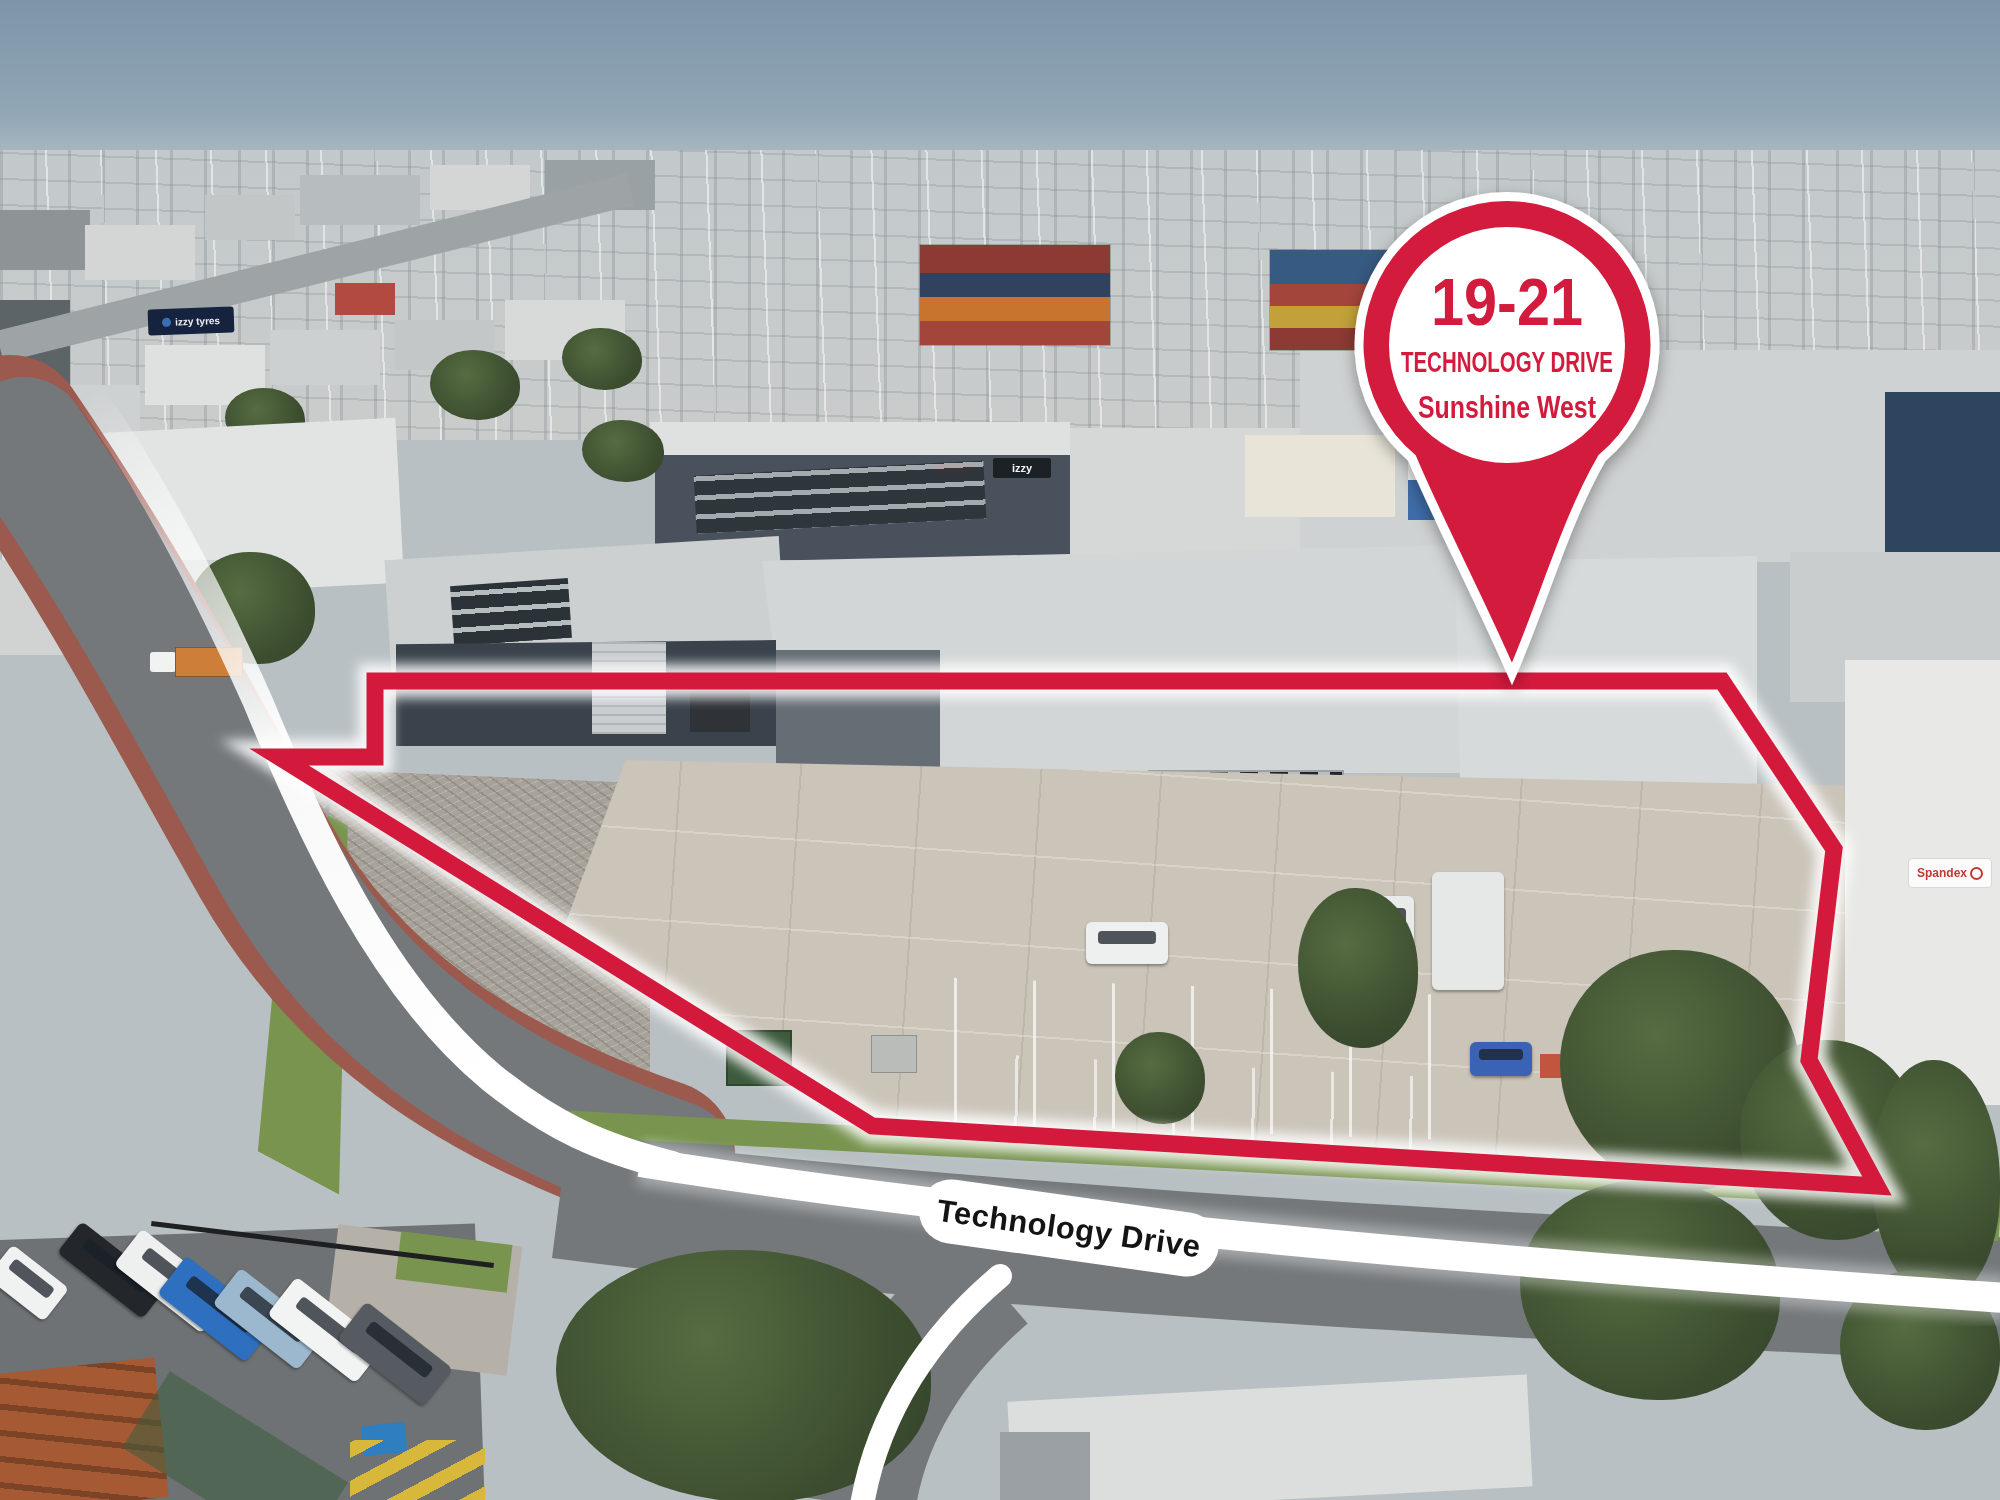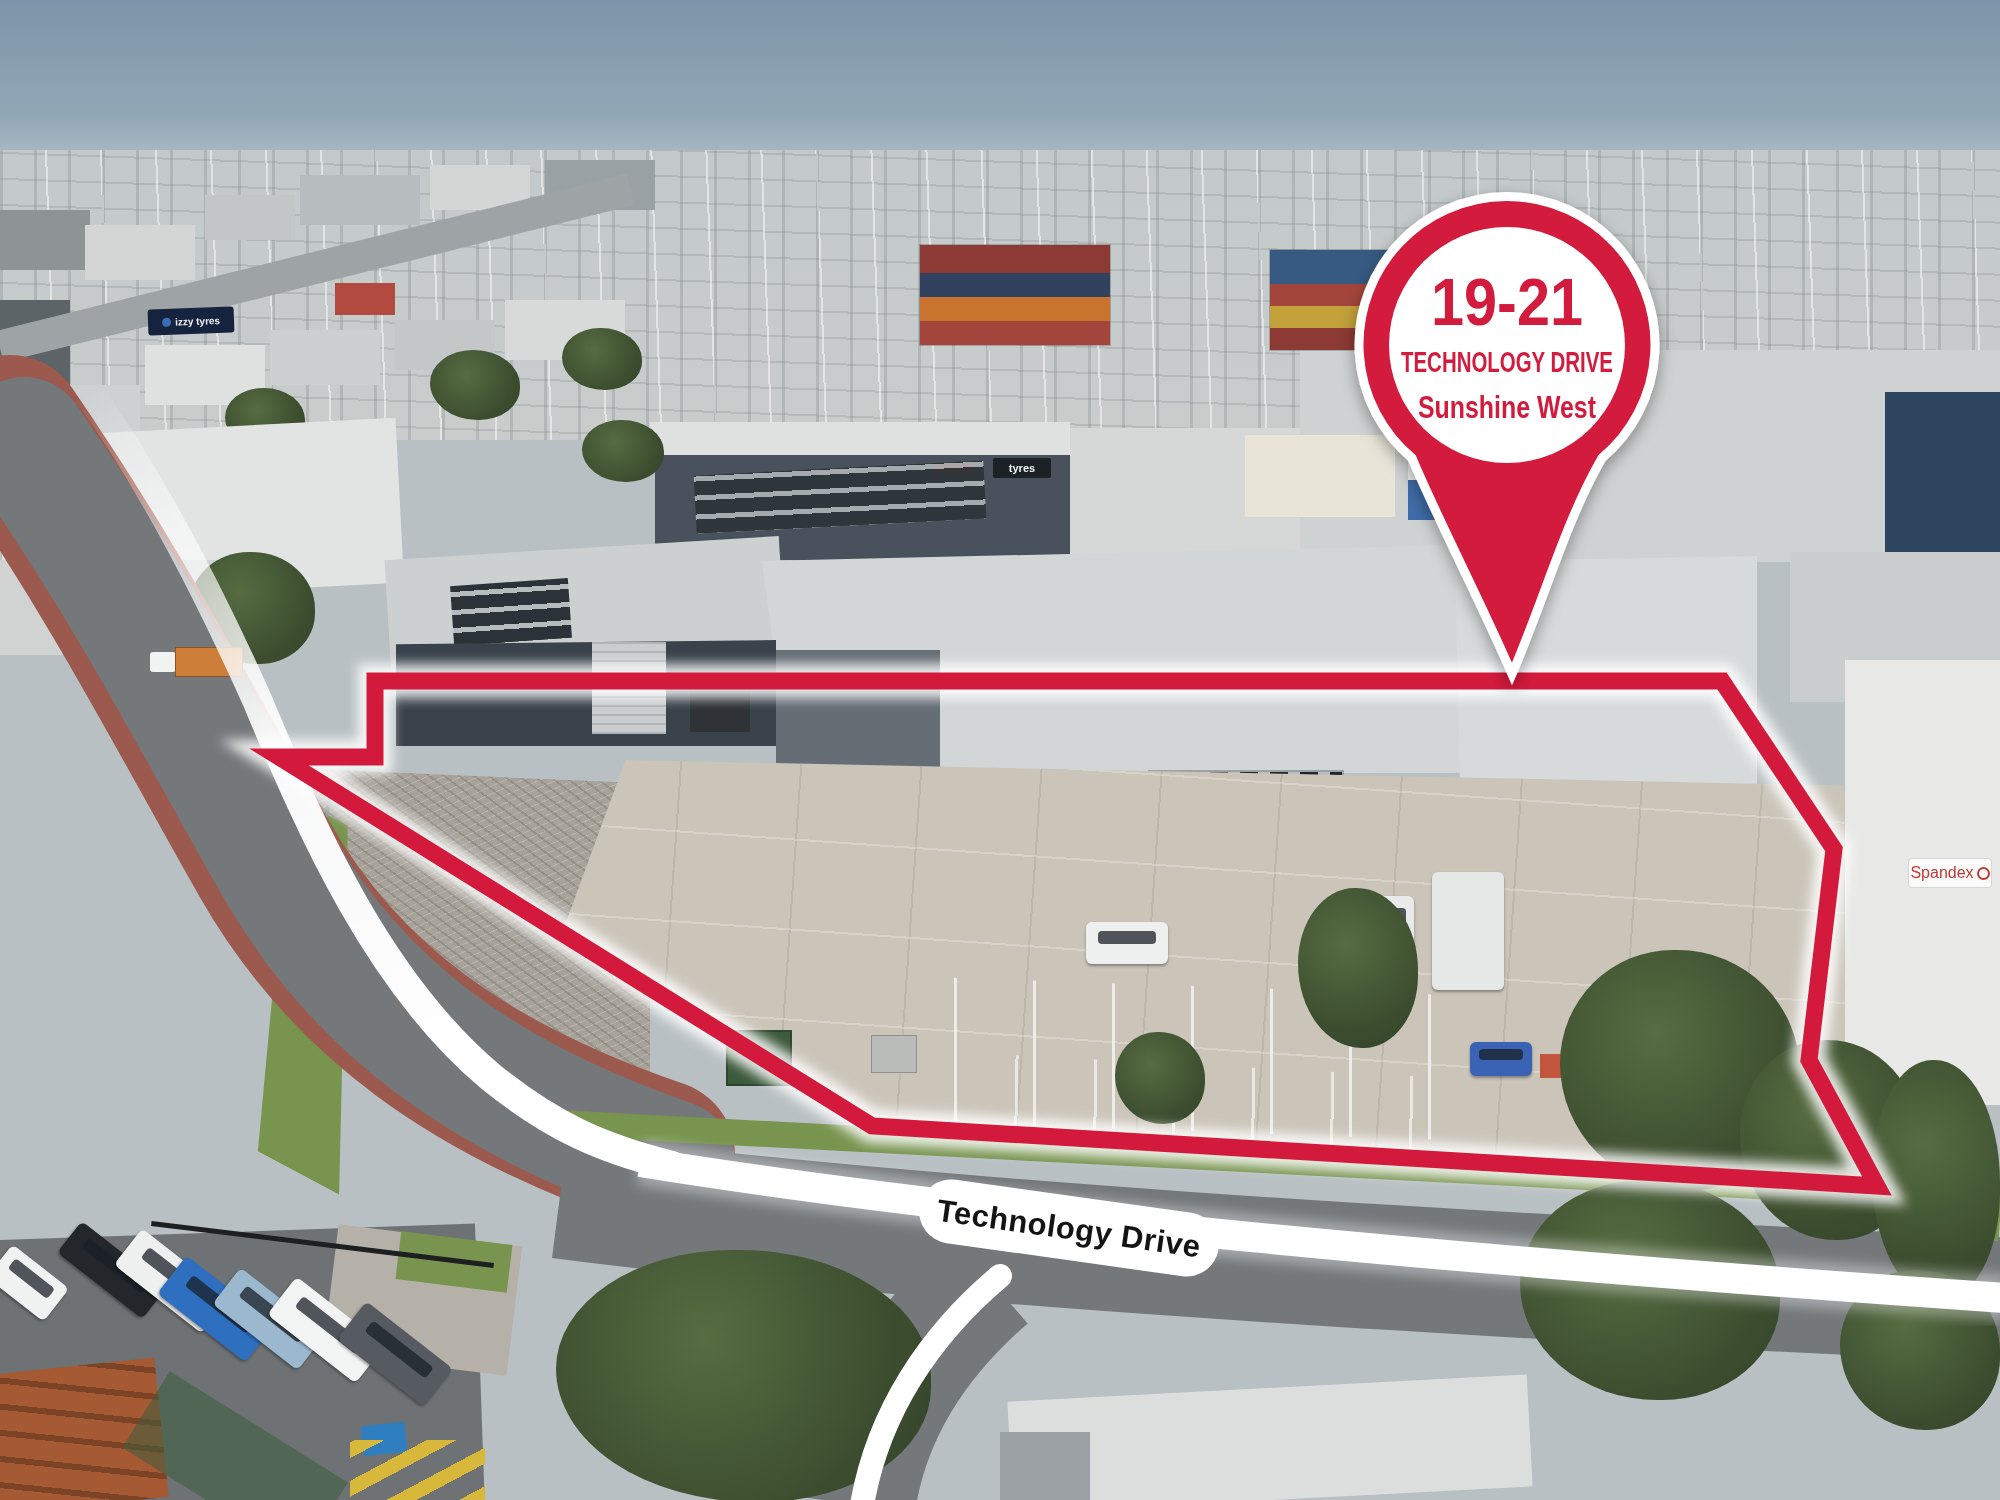--- a/index.html
+++ b/index.html
@@ -79,21 +79,21 @@
   </div>
 
   <div class="b z5">
     <div class="b roof ridges" style="left:0;top:428px;width:400px;height:165px;background:#e2e4e3;transform:rotate(-3deg);"></div>
     <div class="b roof" style="left:0;top:560px;width:260px;height:95px;background:#d0d3d2;"></div>
 
     <div class="b roof" style="left:650px;top:422px;width:420px;height:42px;background:#dfe1e0;"></div>
     <div class="b checker" style="left:655px;top:455px;width:415px;height:115px;background:#49525c;"></div>
     <div class="b" style="left:934px;top:464px;width:40px;height:9px;background:rgba(176,40,30,.85);"></div>
     <div class="b sign" style="left:993px;top:458px;width:58px;height:20px;background:#1c2126;border-radius:2px;">
-      <span style="color:#f2f4f5;font-size:11px;font-weight:bold;">tyres</span>
+      <span style="color:#f2f4f5;font-size:11px;font-weight:bold;">izzy</span>
     </div>
     <div class="b" style="left:695px;top:468px;width:290px;height:58px;transform:rotate(-3deg);
          background:repeating-linear-gradient(0deg,#2c3338 0 14px,#aeb4b7 14px 19px);opacity:.9;"></div>
     <div class="b concrete" style="left:660px;top:560px;width:420px;height:58px;background:#b6b9b8;"></div>
     <div class="b" style="left:820px;top:565px;width:58px;height:24px;background:#eceeee;border-radius:4px;"></div>
     <div class="b roof ridges" style="left:1070px;top:428px;width:240px;height:132px;background:#d6d8d7;"></div>
     <div class="b roof ridges" style="left:1300px;top:350px;width:700px;height:212px;background:#cfd2d2;"></div>
     <div class="b" style="left:1245px;top:435px;width:150px;height:82px;background:#e8e4d8;"></div>
     <div class="b" style="left:1408px;top:432px;width:120px;height:88px;background:linear-gradient(#eceeee 55%,#3f6ca8 55%);"></div>
     <div class="b" style="left:1885px;top:392px;width:115px;height:168px;background:#2e4560;"></div>
@@ -170,21 +170,21 @@
     <div class="b" style="left:728px;top:1032px;width:62px;height:52px;background:#3d5a3d;outline:2px solid #2e452e;"></div>
     <div class="b" style="left:872px;top:1036px;width:44px;height:36px;background:#b9bcb9;outline:1px solid #8e918e;"></div>
     <div class="b pole" style="left:318px;top:782px;width:4px;height:120px;transform:rotate(13deg);"></div>
     <div class="b pole" style="left:236px;top:688px;width:4px;height:100px;transform:rotate(13deg);"></div>
   </div>
 
   <div class="b z10">
     <div class="b roof ridges" style="left:1790px;top:552px;width:210px;height:150px;background:#c9cdce;"></div>
     <div class="b" style="left:1845px;top:660px;width:160px;height:445px;background:#e8e9e7;"></div>
     <div class="b sign" style="left:1908px;top:858px;width:84px;height:30px;background:#fbfbfb;border-radius:4px;border:1px solid #d7d7d5;gap:3px;">
-      <span style="color:var(--spandex-red,#c03a34);font-size:16px;font-weight:normal;">Spandex</span>
+      <span style="color:var(--spandex-red,#c03a34);font-size:12px;font-weight:bold;">Spandex</span>
       <span style="width:9px;height:9px;border-radius:50%;border:2px solid #c03a34;display:inline-block;"></span>
     </div>
   </div>
 
   <svg class="roadsvg" width="2000" height="1500" viewBox="0 0 2000 1500">
     <path d="M 10,430 C 120,590 185,720 265,860 C 345,1000 470,1090 660,1155" fill="none" stroke="var(--bike-path-red,#9c5a4e)" stroke-width="150" stroke-linecap="round"></path>
     <path d="M 24,440 C 134,598 199,728 279,868 C 359,1006 482,1098 672,1163" fill="none" stroke="var(--asphalt,#74787b)" stroke-width="126" stroke-linecap="round"></path>
     <path d="M 560,1196 C 900,1240 1400,1272 2005,1300" fill="none" stroke="var(--asphalt,#74787b)" stroke-width="125"></path>
     <path d="M 990,1280 C 915,1345 870,1420 858,1505" fill="none" stroke="var(--asphalt,#74787b)" stroke-width="115"></path>
     <ellipse cx="770" cy="1432" rx="52" ry="92" transform="rotate(18 770 1432)" fill="#a96a5b"></ellipse>

